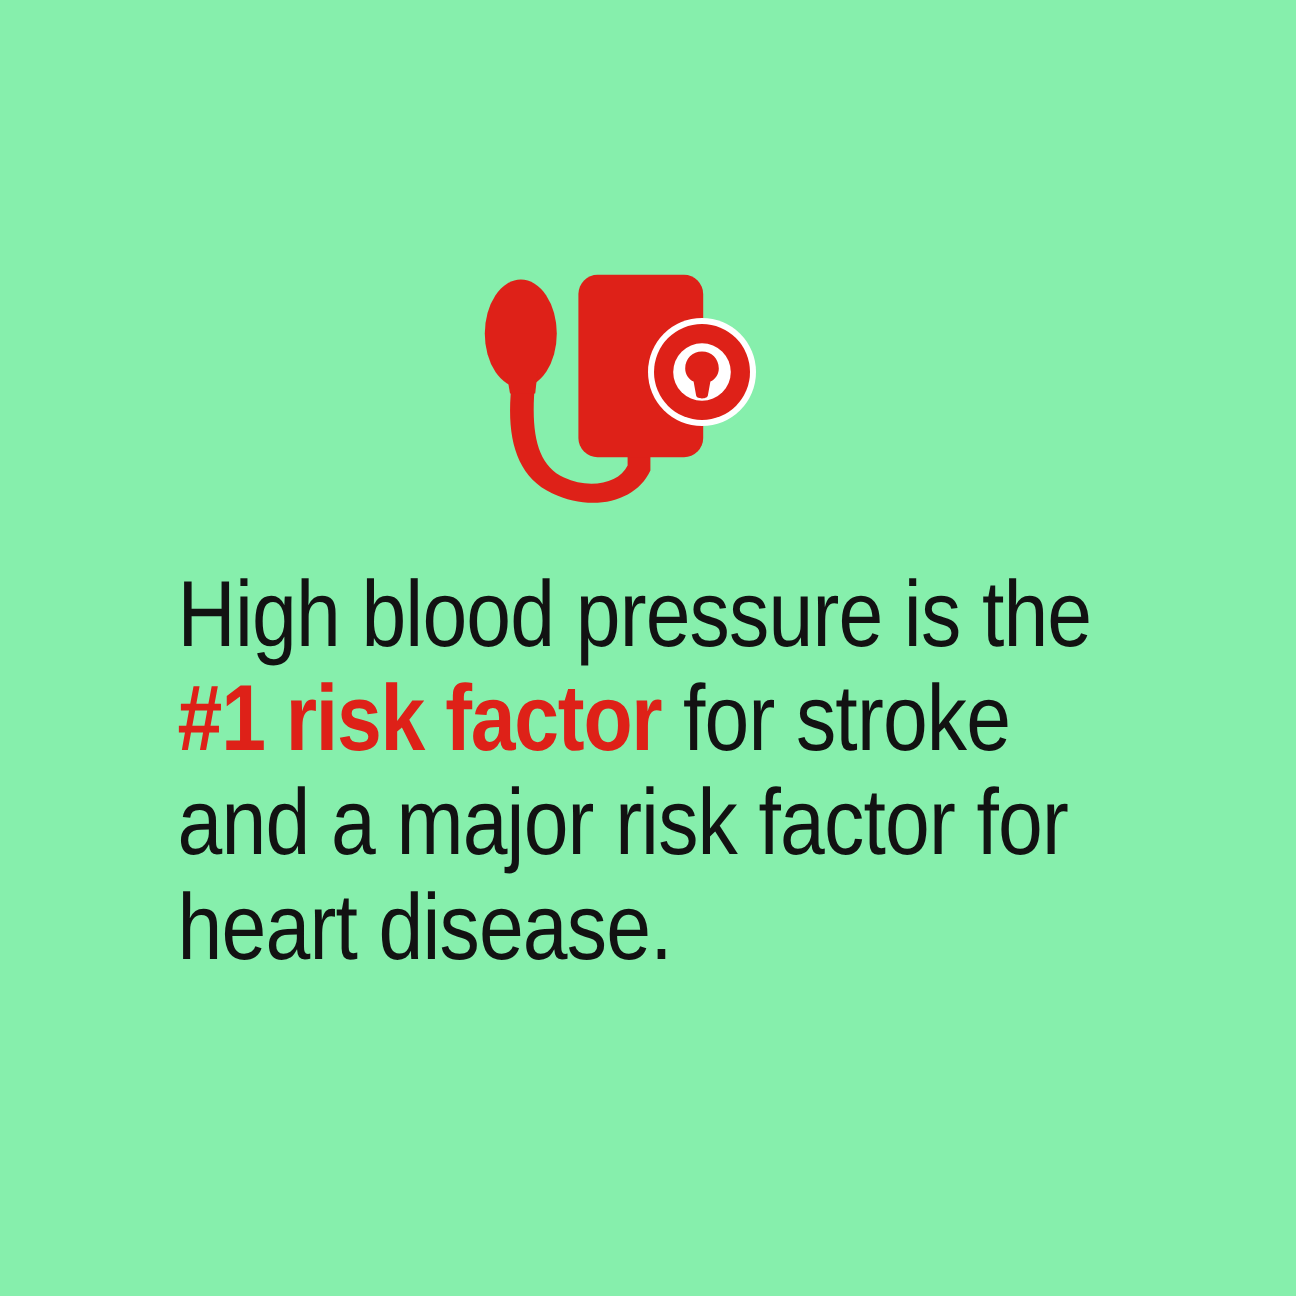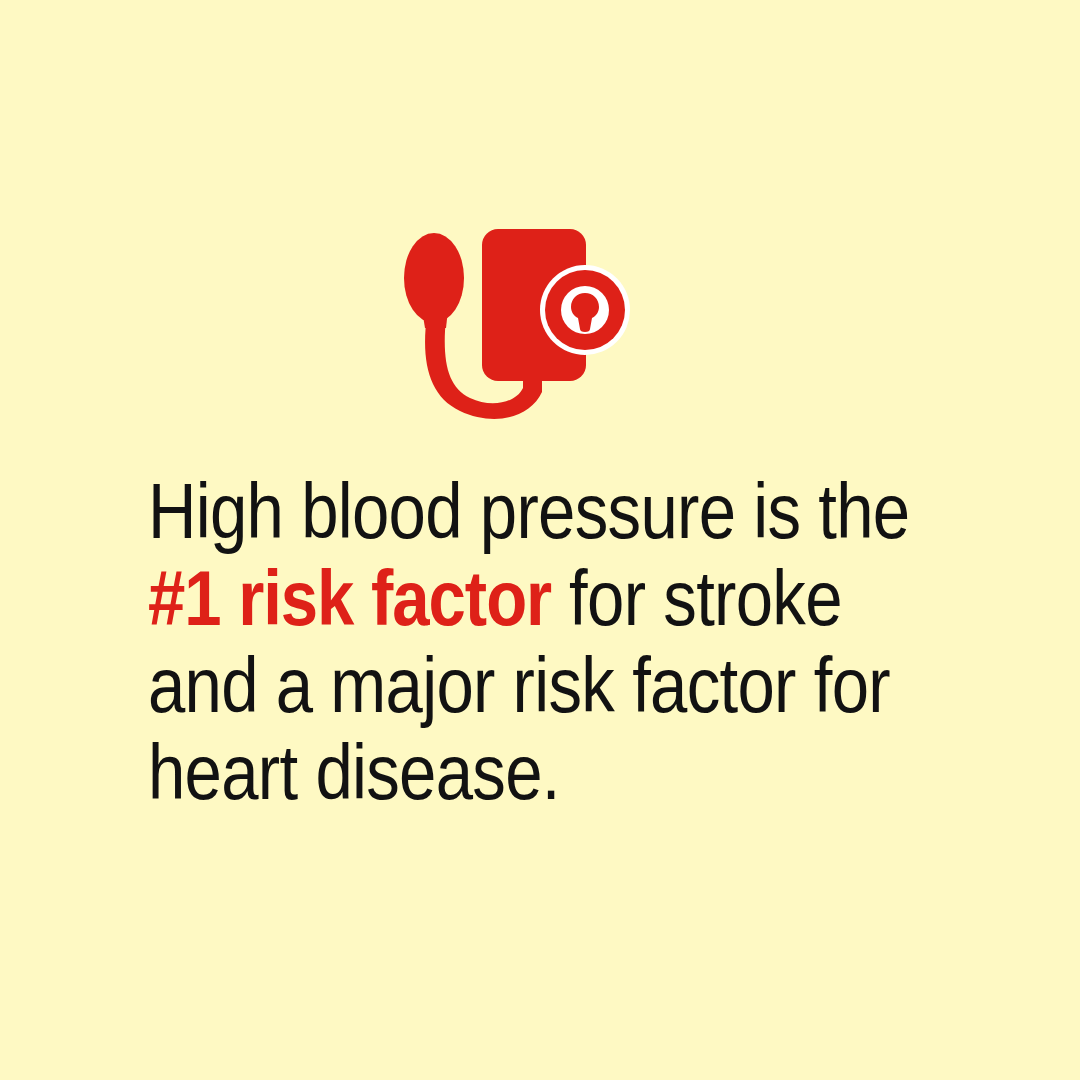--- a/index.html
+++ b/index.html
@@ -12,21 +12,21 @@
     height: 1080px;
     background: #ffffff;
     font-family: "Liberation Sans", sans-serif;
     overflow: hidden;
   }
 
   .card {
     position: relative;
     width: 1080px;
     height: 1080px;
-    background: #fef9c3;
+    background: #86efac;
     box-sizing: border-box;
   }
 
   
   .icon-wrap {
     position: absolute;
     left: 390px;
     top: 210px;
     width: 250px;
     height: 220px;

